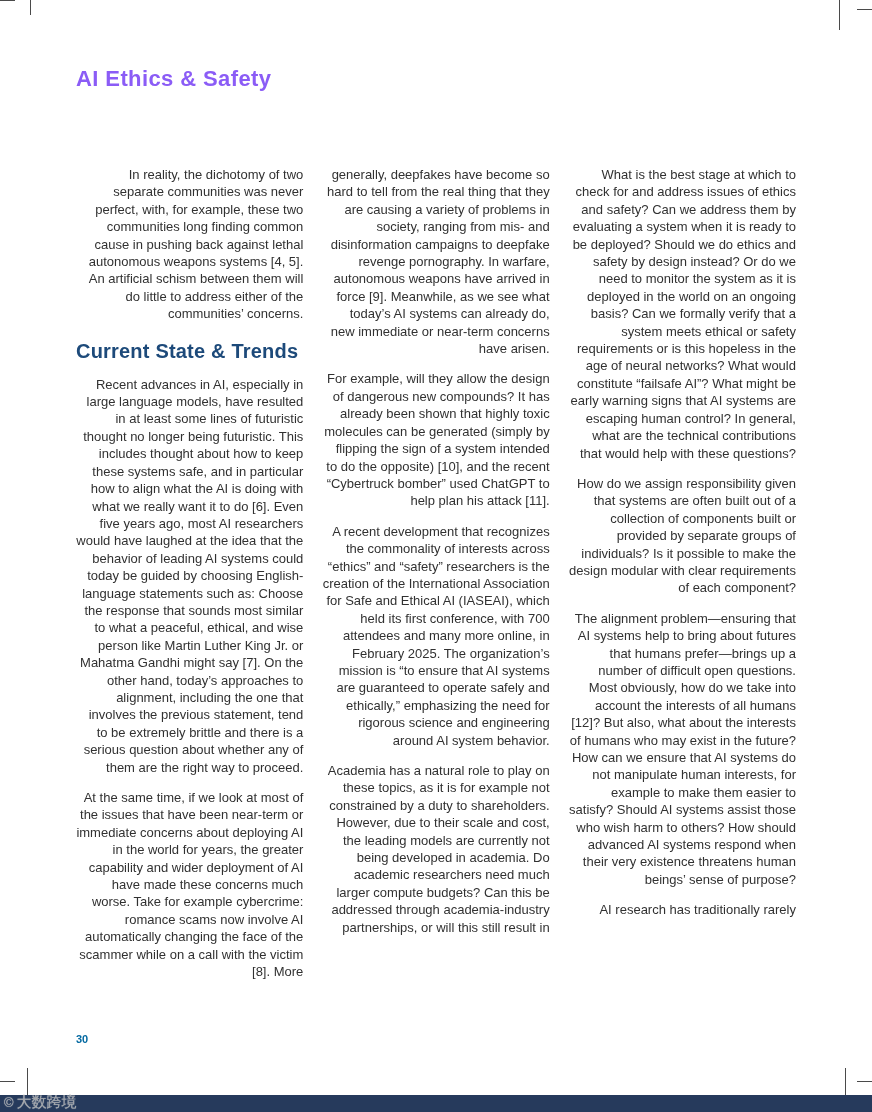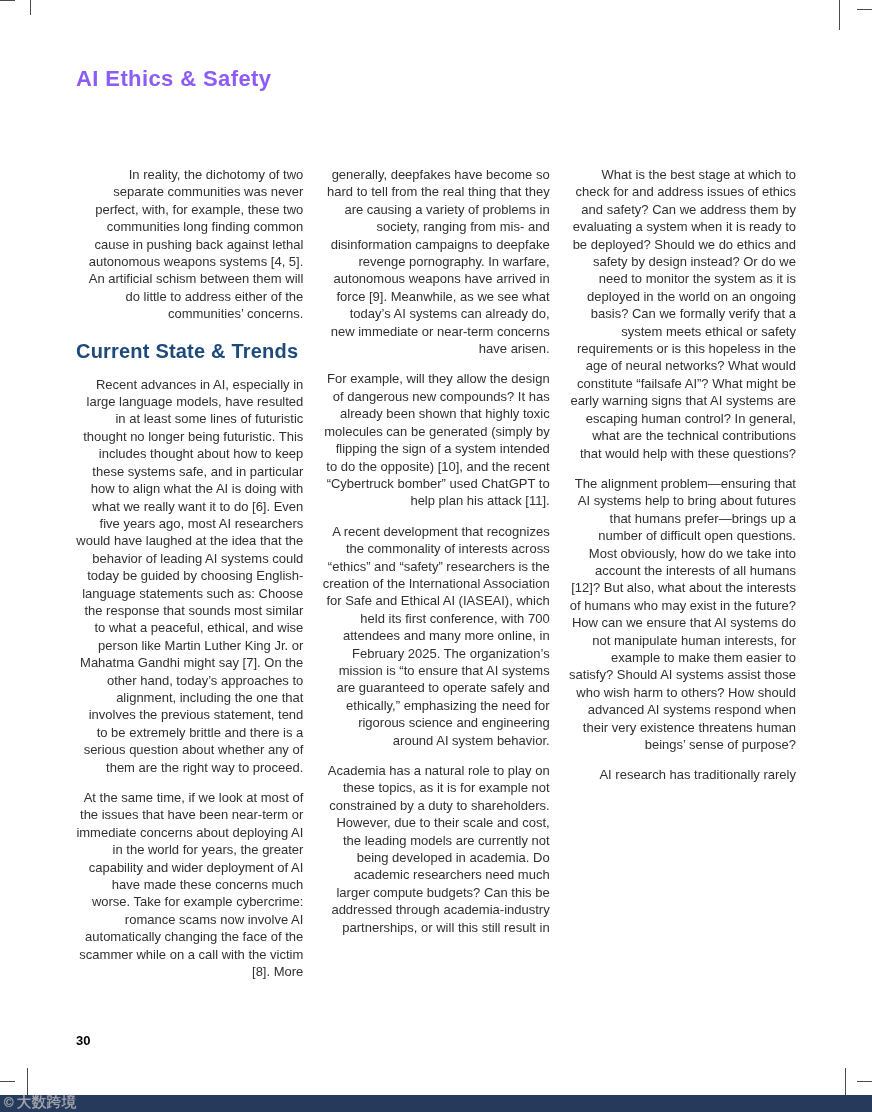--- a/index.html
+++ b/index.html
@@ -48,23 +48,23 @@
     line-height: 24px;
     font-weight: 700;
     margin: 16px 0 13px 0;
     letter-spacing: 0.2px;
   }
 
   
   .page-number {
     position: absolute;
     left: 76px; top: 1033px;
-    font-size: 13px;
+    font-size: 11px;
     font-weight: 700;
-    color: #000000;
+    color: #0369a1;
   }
   .footer-bar {
     position: absolute;
     left: 0; bottom: 0;
     width: 872px; height: 17px;
     background: #263a5c;
   }
   .watermark {
     position: absolute;
     left: 4px; bottom: 0px;
@@ -106,20 +106,21 @@
 
   <div class="column">
     <p>generally, deepfakes have become so hard to tell from the real thing that they are causing a variety of problems in society, ranging from mis- and disinformation campaigns to deepfake revenge pornography.  In warfare, autonomous weapons have arrived in force [9].  Meanwhile, as we see what today’s AI systems can already do, new immediate or near-term concerns have arisen.</p>
     <p>For example, will they allow the design of dangerous new compounds?  It has already been shown that highly toxic molecules can be generated (simply by flipping the sign of a system intended to do the opposite) [10], and the recent “Cybertruck bomber” used ChatGPT to help plan his attack [11].</p>
     <p>A recent development that recognizes the commonality of interests across “ethics” and “safety” researchers is the creation of the International Association for Safe and Ethical AI (IASEAI), which held its first conference, with 700 attendees and many more online, in February 2025. The organization’s mission is “to ensure that AI systems are guaranteed to operate safely and ethically,” emphasizing the need for rigorous science and engineering around AI system behavior.</p>
     <p>Academia has a natural role to play on these topics, as it is for example not constrained by a duty to shareholders. However, due to their scale and cost, the leading models are currently not being developed in academia.  Do academic researchers need much larger compute budgets?  Can this be addressed through academia-industry partnerships, or will this still result in</p>
   </div>
 
   <div class="column">
     <p>What is the best stage at which to check for and address issues of ethics and safety?  Can we address them by evaluating a system when it is ready to be deployed?  Should we do ethics and safety by design instead?  Or do we need to monitor the system as it is deployed in the world on an ongoing basis?  Can we formally verify that a system meets ethical or safety requirements or is this hopeless in the age of neural networks?  What would constitute “failsafe AI”?  What might be early warning signs that AI systems are escaping human control?  In general, what are the technical contributions that would help with these questions?</p>
+    <p>How do we assign responsibility given that systems are often built out of a collection of components built or provided by separate groups of individuals?  Is it possible to make the design modular with clear requirements of each component?</p>
     <p>The alignment problem—ensuring that AI systems help to bring about futures that humans prefer—brings up a number of difficult open questions. Most obviously, how do we take into account the interests of all humans [12]?  But also, what about the interests of humans who may exist in the future? How can we ensure that AI systems do not manipulate human interests, for example to make them easier to satisfy?  Should AI systems assist those who wish harm to others? How should advanced AI systems respond when their very existence threatens human beings’ sense of purpose?</p>
     <p>AI research has traditionally rarely</p>
   </div>
 
 </div>
 
 <div class="page-number">30</div>
 <div class="footer-bar"></div>
 <div class="watermark">
   <span class="logo">©</span>

